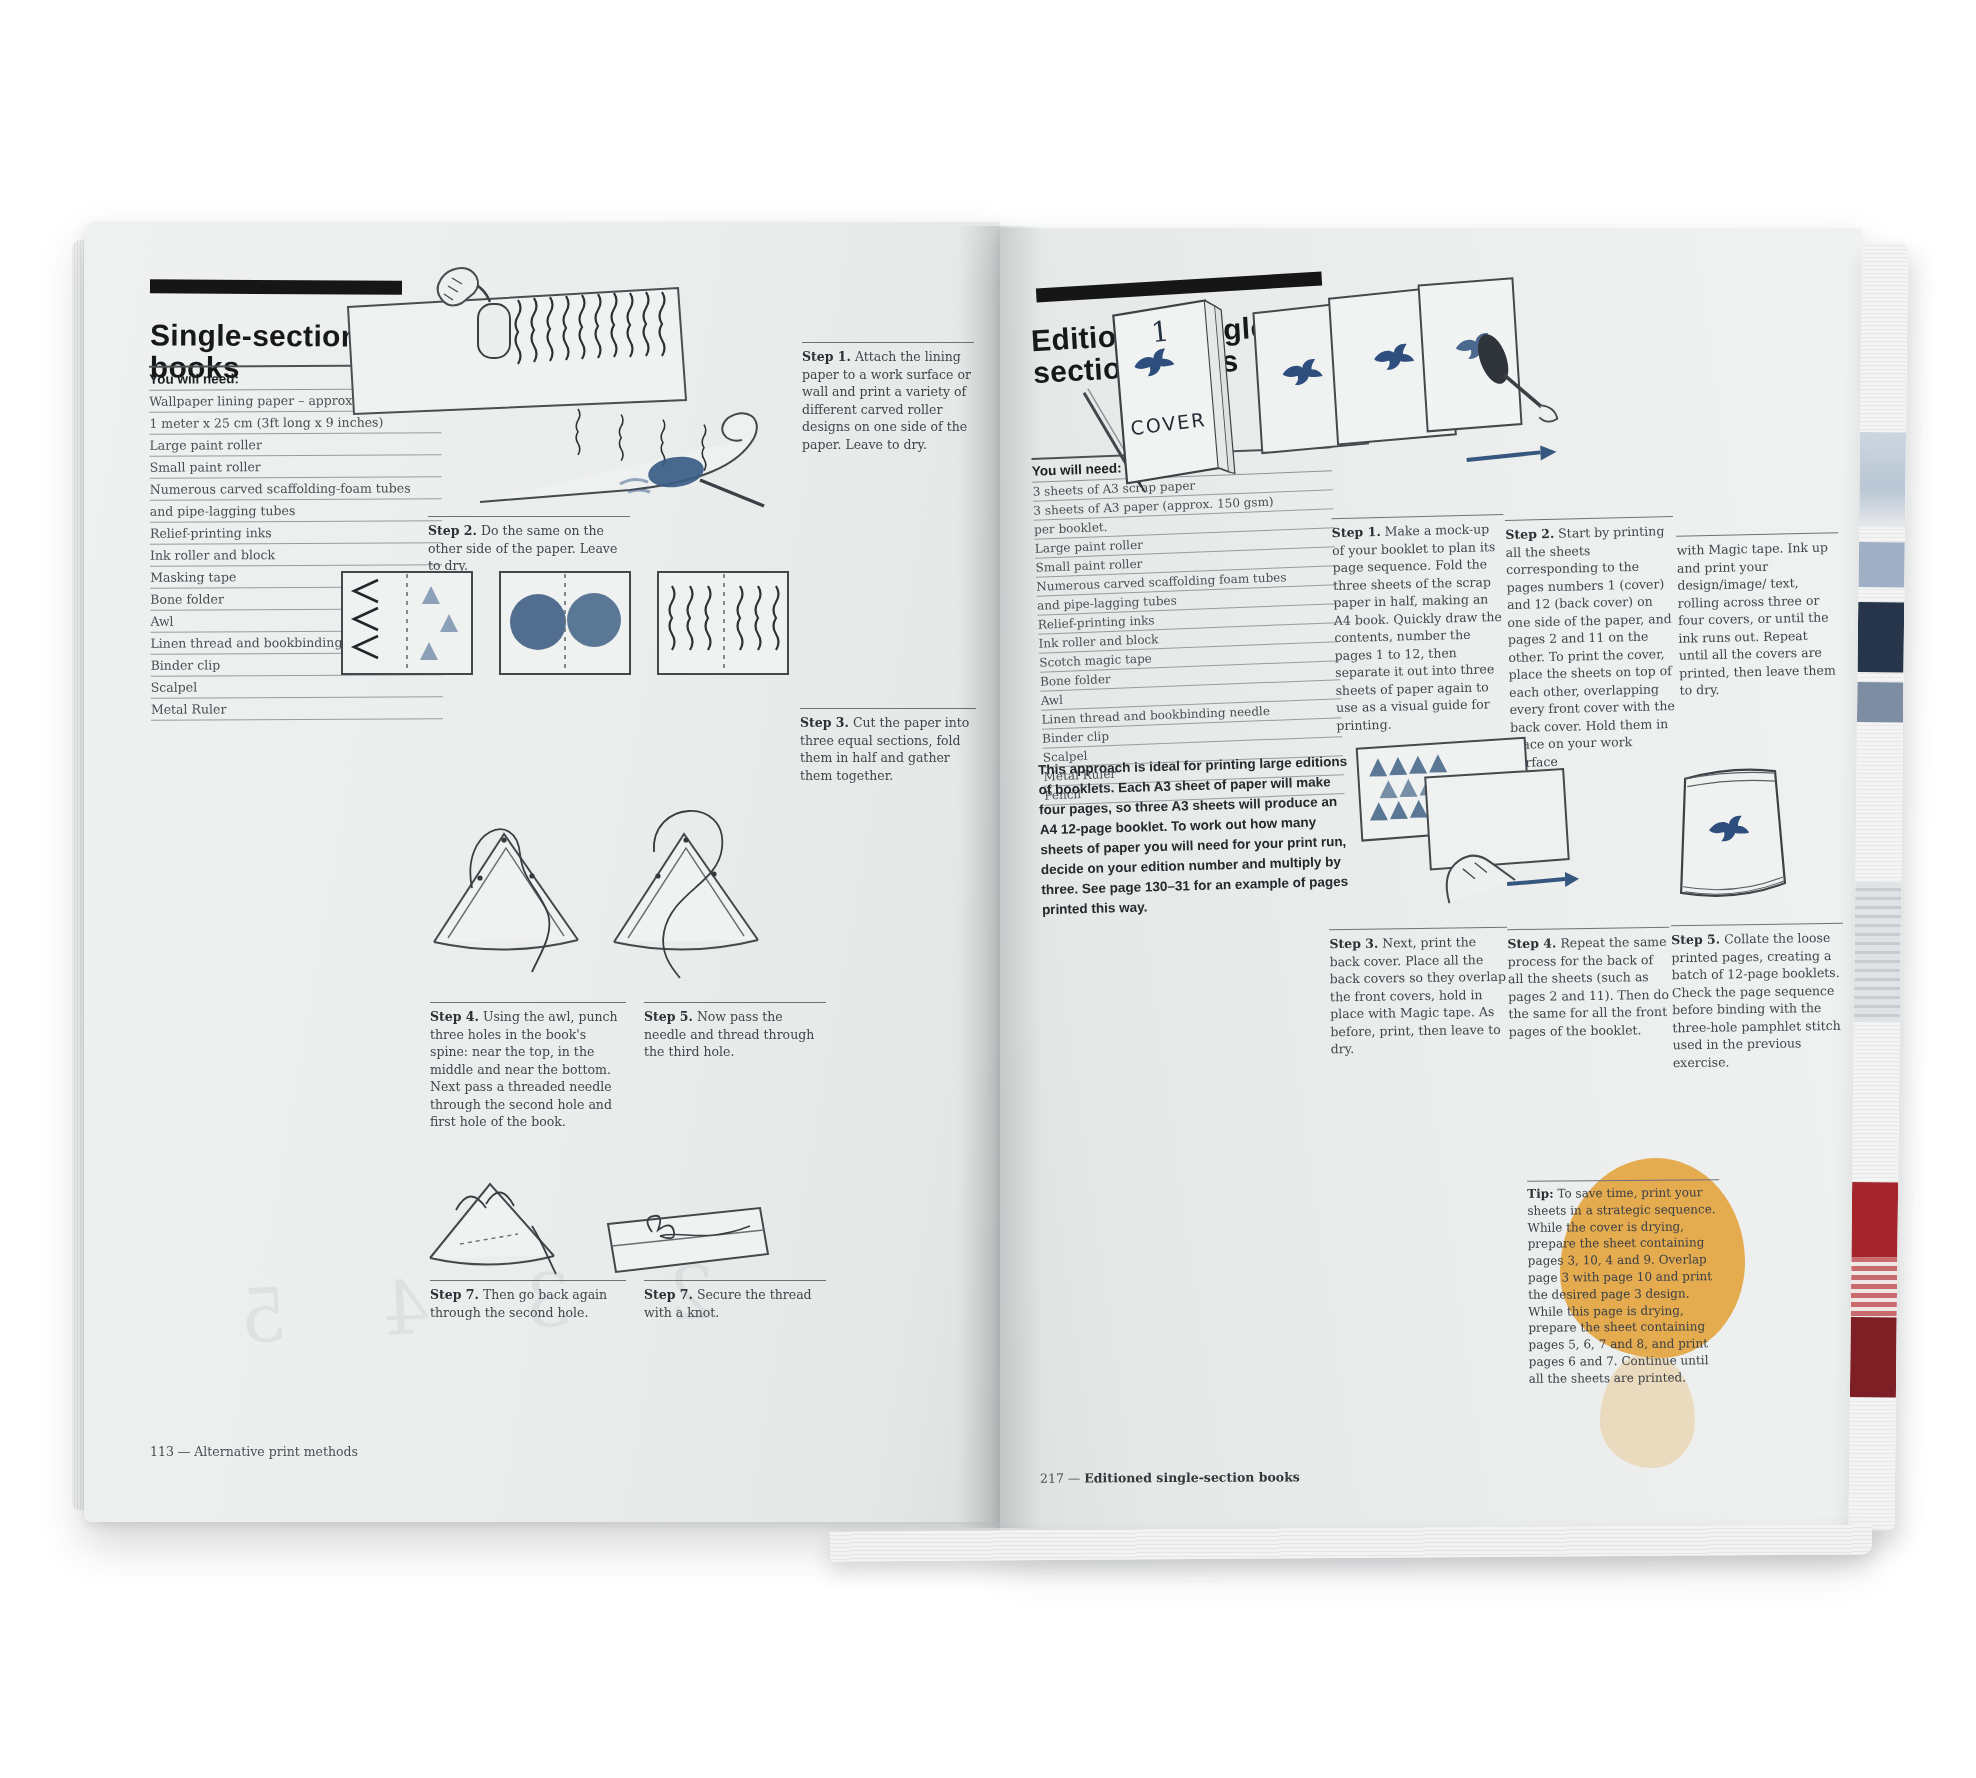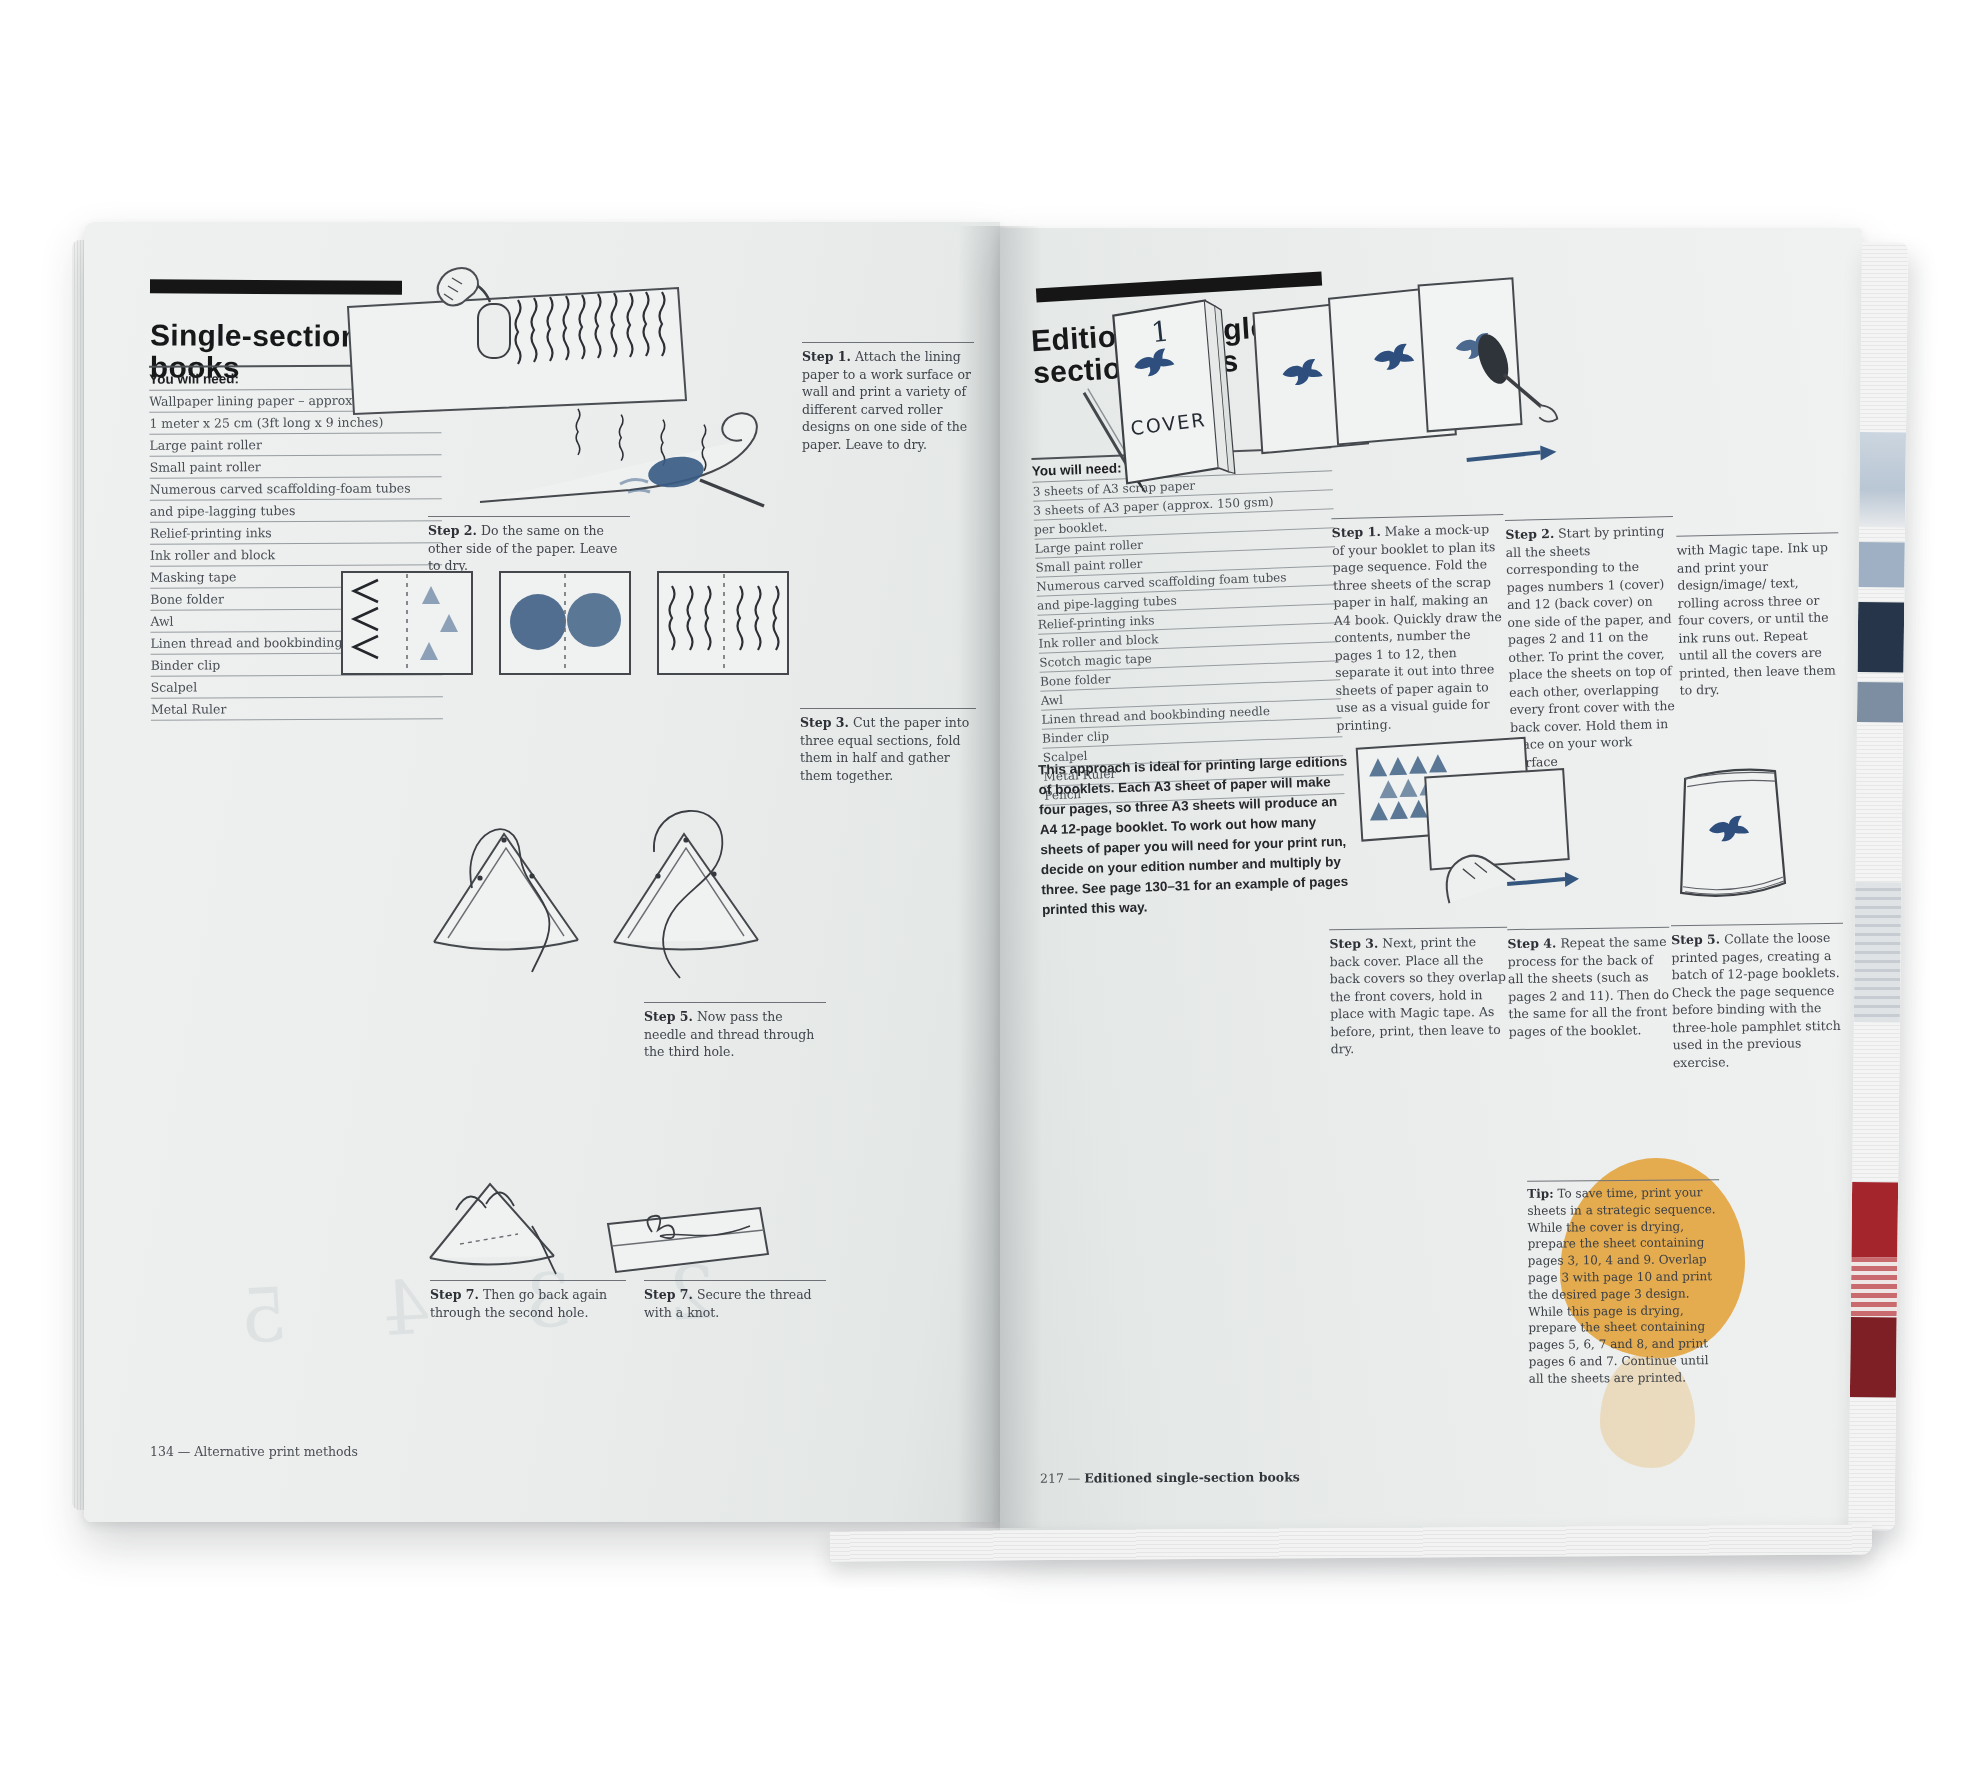--- a/index.html
+++ b/index.html
@@ -187,20 +187,24 @@
         <path d="M14 150 L84 42 L158 148" fill="#f0f2f1" stroke="#44474c" stroke-width="2"></path>
         <path d="M14 150 Q86 166 158 148" fill="none" stroke="#44474c" stroke-width="2"></path>
         <path d="M28 146 L86 56 L144 144" fill="none" stroke="#6b6e73" stroke-width="1.4"></path>
         <path d="M54 60 C50 8 128 4 122 56 C118 92 72 100 64 140 C60 160 70 174 80 186" fill="none" stroke="#3a3d42" stroke-width="1.8"></path>
         <circle cx="58" cy="84" r="2.6" fill="#35393e"></circle>
           <circle cx="86" cy="48" r="2.6" fill="#35393e"></circle>
           <circle cx="114" cy="82" r="2.6" fill="#35393e"></circle>
       </svg>
     </div>
 
+    <div class="step" style="left:346px;top:780px;width:196px">
+      <b>Step 4.</b>
+      <span>Using the awl, punch three holes in the book's spine: near the top, in the middle and near the bottom. Next pass a threaded needle through the second hole and first hole of the book.</span>
+    </div>
     <div class="step" style="left:560px;top:780px;width:182px">
       <b>Step 5.</b>
       <span>Now pass the needle and thread through the third hole.</span>
     </div>
 
     <div class="illus" style="left:336px;top:936px">
       <svg width="145" height="122" viewBox="0 0 145 122">
         <path d="M10 100 L70 26 L134 98" fill="#f0f2f1" stroke="#44474c" stroke-width="2"></path>
         <path d="M10 100 Q72 114 134 98" fill="none" stroke="#44474c" stroke-width="2"></path>
         <path d="M36 52 q14 -26 30 -2 M66 46 q14 -24 28 2" fill="none" stroke="#3a3d42" stroke-width="1.8"></path>
@@ -222,21 +226,21 @@
       <b>Step 7.</b>
       <span>Then go back again through the second hole.</span>
     </div>
     <div class="step" style="left:560px;top:1058px;width:182px">
       <b>Step 7.</b>
       <span>Secure the thread with a knot.</span>
     </div>
 
     <div class="ghostnums" style="left:120px;top:1040px">2 3 4 5</div>
 
-    <div class="footer" style="left:66px;top:1222px">134 — Alternative print methods</div>
+    <div class="footer" style="left:66px;top:1222px">113 — Alternative print methods</div>
   </div>
 
   <div id="pageR" class="page">
 
     <div class="titlebar" style="left:36px;top:52px;width:286px;transform:rotate(-3.4deg)"></div>
     <h1 class="pagetitle" style="left:32px;top:70px;transform:rotate(-3.4deg)">
       <span>Editioned single-</span>
       <span>section books</span>
     </h1>
 

